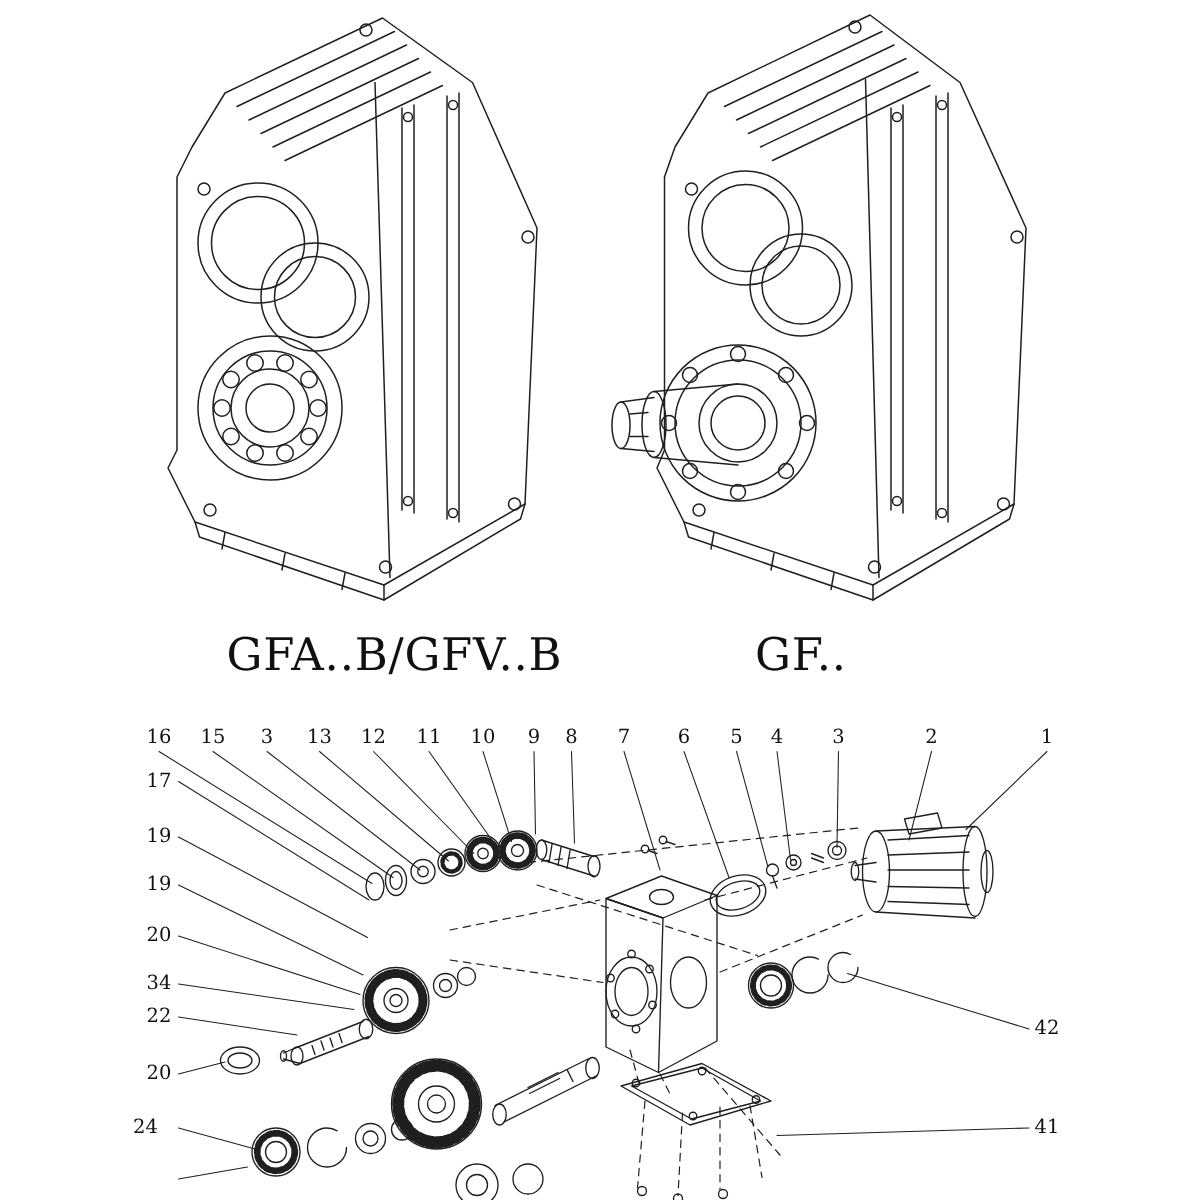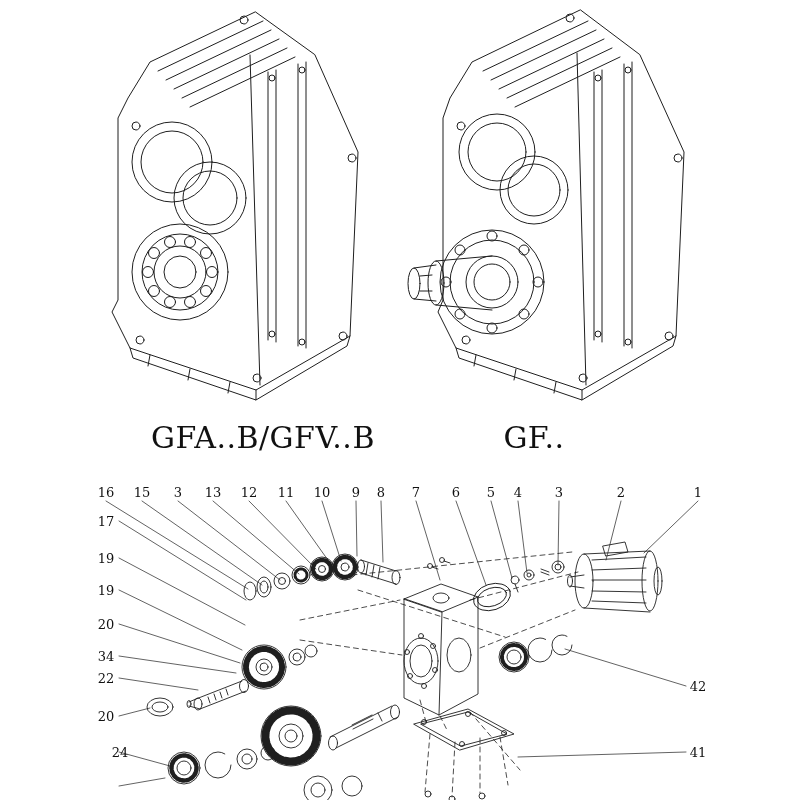--- a/index.html
+++ b/index.html
@@ -350,19 +350,19 @@
       <span class="num" style="left: 559px; top: 492px;">3</span>
       <span class="num" style="left: 621px; top: 492px;">2</span>
       <span class="num" style="left: 698px; top: 492px;">1</span>
       <span class="num" style="left: 106px; top: 521px;">17</span>
       <span class="num" style="left: 106px; top: 558px;">19</span>
       <span class="num" style="left: 106px; top: 590px;">19</span>
       <span class="num" style="left: 106px; top: 624px;">20</span>
       <span class="num" style="left: 106px; top: 656px;">34</span>
       <span class="num" style="left: 106px; top: 678px;">22</span>
       <span class="num" style="left: 106px; top: 716px;">20</span>
-      <span class="num" style="left: 120px; top: 752px; text-align: right;">24</span>
+      <span class="num" style="left: 97px; top: 752px; text-align: right;">24</span>
       <span class="num" style="left: 106px; top: 786px; margin-top: 32px;">25</span>
       <span class="num" style="left: 698px; top: 686px;">42</span>
       <span class="num" style="left: 698px; top: 752px; text-align: center;">41</span>
     </div>
 
 </div>
 
 </body></html>

